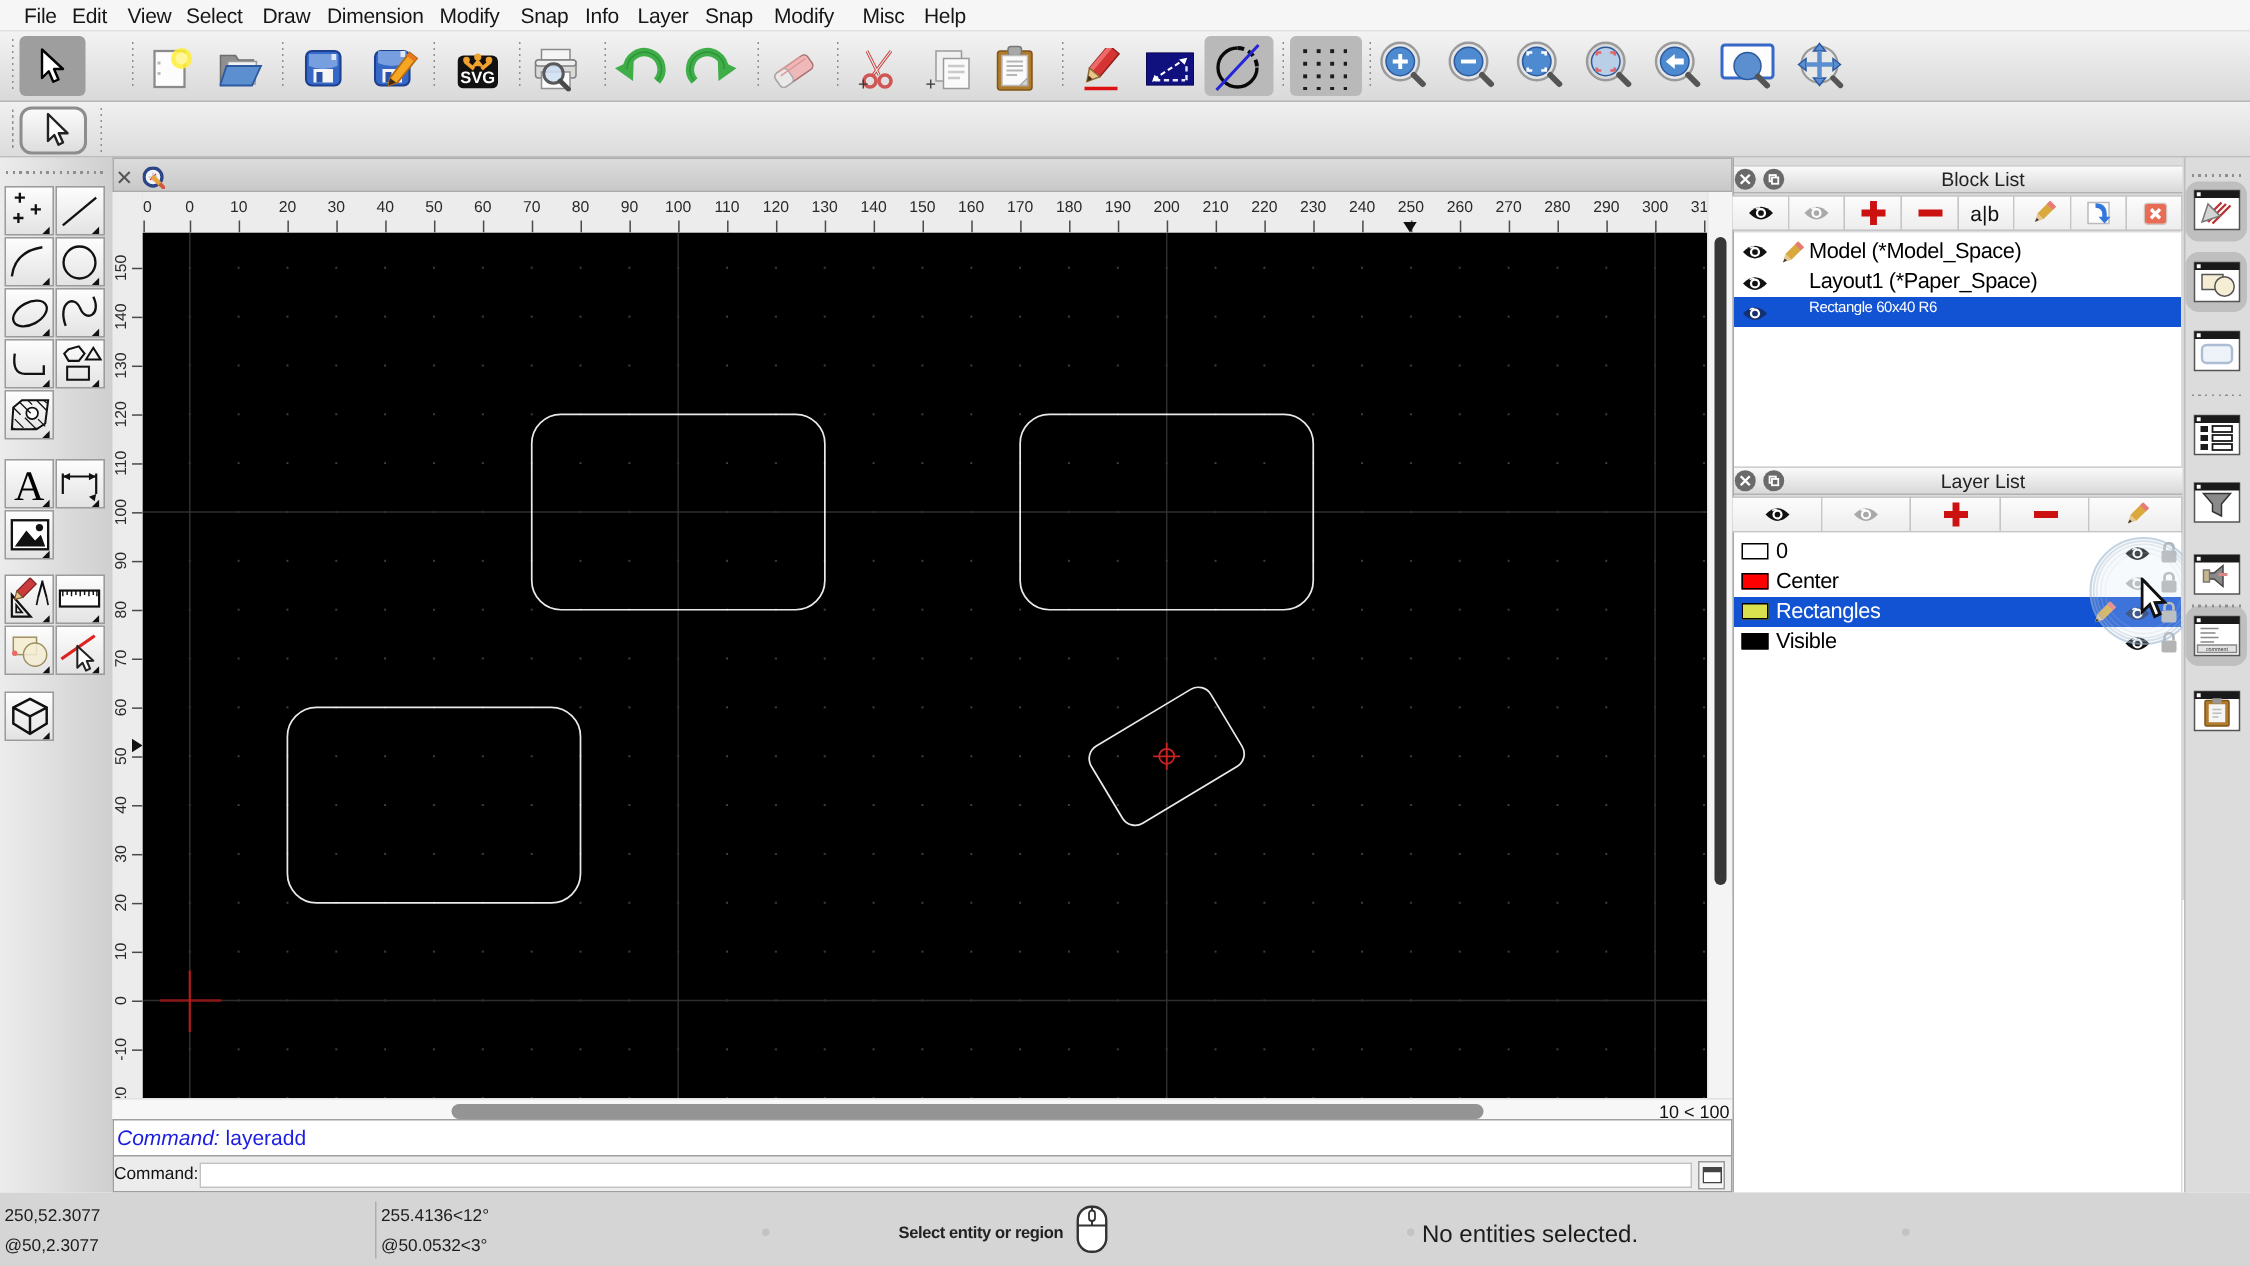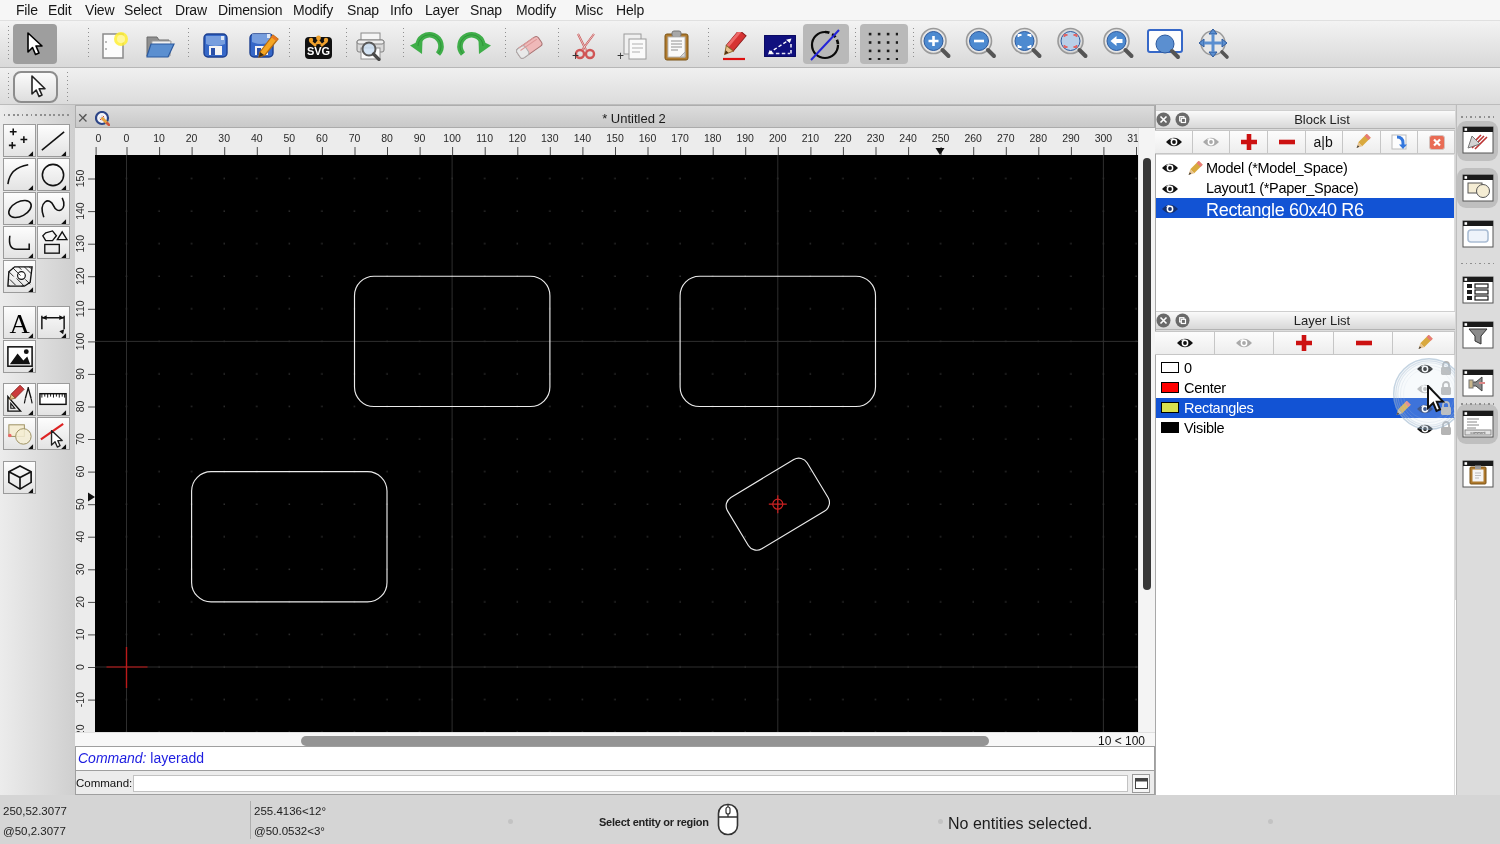--- a/index.html
+++ b/index.html
@@ -20,21 +20,21 @@
 #pal{left:0;top:105px;width:75px;height:690px;background:linear-gradient(90deg,#ececec,#cfcfcf);}
 .pbtn{position:absolute;width:33px;height:33px;background:linear-gradient(#fdfdfd,#e3e3e3);border:1px solid #9b9b9b;}
 #mtitle{left:75px;top:105px;width:1080px;height:23px;background:linear-gradient(#dcdcdc,#c9c9c9);border:1px solid #adadad;border-bottom:1px solid #ababab;}
 #hruler{left:95px;top:128px;width:1045px;height:27px;background:#ececec;}
 #vruler{left:75px;top:128px;width:20px;height:622px;background:#ececec;}
 
 #vscr{left:1138px;top:128px;width:17px;height:605px;background:#f4f4f4;border-left:1px solid #e4e4e4;}
 #vthumb{left:1142.5px;top:158px;width:8.5px;height:432px;background:#373737;border-radius:5px;}
 #hscrrow{left:75px;top:732px;width:1080px;height:14.5px;background:#f7f7f7;border-top:1px solid #e0e0e0;}
 #hthumb{left:301px;top:735.5px;width:688px;height:10px;background:#949494;border-radius:5px;}
-#zoomtxt{left:1098px;top:733.5px;width:55px;height:15px;font-size:12px;color:#111;}
+#zoomtxt{left:1098px;top:733.5px;width:55px;height:15px;font-size:12px;color:#111;text-align:right;}
 
 #cmd1{left:75px;top:746px;width:1080px;height:24px;background:#fff;border:1px solid #9f9f9f;border-bottom:none;}
 #cmd2{left:75px;top:770px;width:1080px;height:25px;background:#ececec;border:1px solid #9f9f9f;}
 #cmdinput{left:133px;top:775px;width:995px;height:17px;background:#fff;border:1px solid #c2c2c2;}
 #cmdbtn{left:1132px;top:774px;width:18px;height:19px;background:#f5f5f5;border:1px solid #9a9a9a;}
 
 #status{left:0;top:795px;width:1500px;height:49px;background:#d5d5d5;}
 .st{position:absolute;font-size:11.5px;color:#1c1c1c;}
 
 #dock{left:1155px;top:105px;width:300px;height:690px;background:#dcdcdc;border-left:1px solid #a8a8a8;}
@@ -363,21 +363,20 @@
     </svg>
 <div id="mtitle" class="abs"></div>
 <div class="abs" style="left:77px;top:110px;width:12px;height:14px;font-size:14px;color:#555">✕</div>
 <svg class="abs" style="left:95px;top:111px" width="15" height="15" viewBox="0 0 15 15">
       <circle cx="7" cy="7" r="6" fill="#f4f4f8" stroke="#2c4587" stroke-width="2.2"></circle>
       <path d="M4,7 h6 M7,4 v6" stroke="#c8cdd8" stroke-width="1"></path>
       <path d="M5,9 l4,-4" stroke="#cc4444" stroke-width="1"></path>
       <path d="M7.5,7.5 L13,13" stroke="#e8a33d" stroke-width="3" stroke-linecap="round"></path>
       <path d="M12.2,12.2 L14,14" stroke="#cc5544" stroke-width="2.4" stroke-linecap="round"></path>
     </svg>
-<div class="abs" style="left:75px;top:111px;width:1118px;text-align:center;font-size:13px;color:#1a1a1a">* Untitled 2</div>
 <div id="hruler" class="abs"></div>
 <svg class="abs" style="left:95px;top:128px" width="1043" height="27" viewBox="0 0 1043 27">
       <text x="3.3" y="13.5" font-size="10.5" fill="#2a2a2a" text-anchor="middle" font-family="Liberation Sans">0</text>
       <rect x="0.6" y="19" width="1" height="8" fill="#4a4a4a"></rect>
       <text x="31.5" y="13.5" font-size="10.5" fill="#2a2a2a" text-anchor="middle" font-family="Liberation Sans">0</text>
       <rect x="31.5" y="19" width="1" height="8" fill="#4a4a4a"></rect>
       <text x="64.1" y="13.5" font-size="10.5" fill="#2a2a2a" text-anchor="middle" font-family="Liberation Sans">10</text>
       <rect x="64.1" y="19" width="1" height="8" fill="#4a4a4a"></rect>
       <text x="96.6" y="13.5" font-size="10.5" fill="#2a2a2a" text-anchor="middle" font-family="Liberation Sans">20</text>
       <rect x="96.6" y="19" width="1" height="8" fill="#4a4a4a"></rect>
@@ -608,21 +607,21 @@
       <path d="M5.5,4.5 Q7,3.4 8.5,3.8" stroke="#fff" stroke-width="1" fill="none"></path>
     </svg>
 <div class="abs txt" style="left:1206px;top:180px;font-size:14.5px;letter-spacing:-0.3px;color:#000">Layout1 (*Paper_Space)</div>
 <div class="lrow hl abs" style="top:198px"></div>
 <svg class="abs" style="left:1160.5px;top:201.5px" width="18" height="14" viewBox="0 0 18 14">
       <path d="M1,7 Q9,-1.5 17,7 Q9,15.5 1,7 Z" fill="#15306e"></path>
       <circle cx="9" cy="7" r="3.4" fill="#fff"></circle>
       <circle cx="9" cy="7" r="1.9" fill="#15306e"></circle>
       <path d="M5.5,4.5 Q7,3.4 8.5,3.8" stroke="#fff" stroke-width="1" fill="none"></path>
     </svg>
-<div class="abs txt" style="left:1206px;top:200px;font-size:18px;letter-spacing:-0.3px;color:#fff">Rectangle 60x40 R6</div>
+<div class="abs txt" style="left:1206px;top:200px;font-size:10px;letter-spacing:-0.3px;color:#fff">Rectangle 60x40 R6</div>
 <div class="dtitle abs" style="left:1156px;top:311px;width:299px"></div>
 <div class="abs dtext" style="left:1156px;top:313px;width:299px">Layer List</div>
 <svg class="abs" style="left:1156.0px;top:313px" width="15" height="15" viewBox="0 0 15 15">
       <circle cx="7.5" cy="7.5" r="7" fill="#6a6a6a"></circle>
       <g transform="translate(7.5,7.5)">
         <path d="M-3,-3 L3,3 M3,-3 L-3,3" stroke="#fff" stroke-width="1.6"></path>
       </g>
     </svg>
 <svg class="abs" style="left:1174.5px;top:313px" width="15" height="15" viewBox="0 0 15 15">
       <circle cx="7.5" cy="7.5" r="7" fill="#6a6a6a"></circle>

